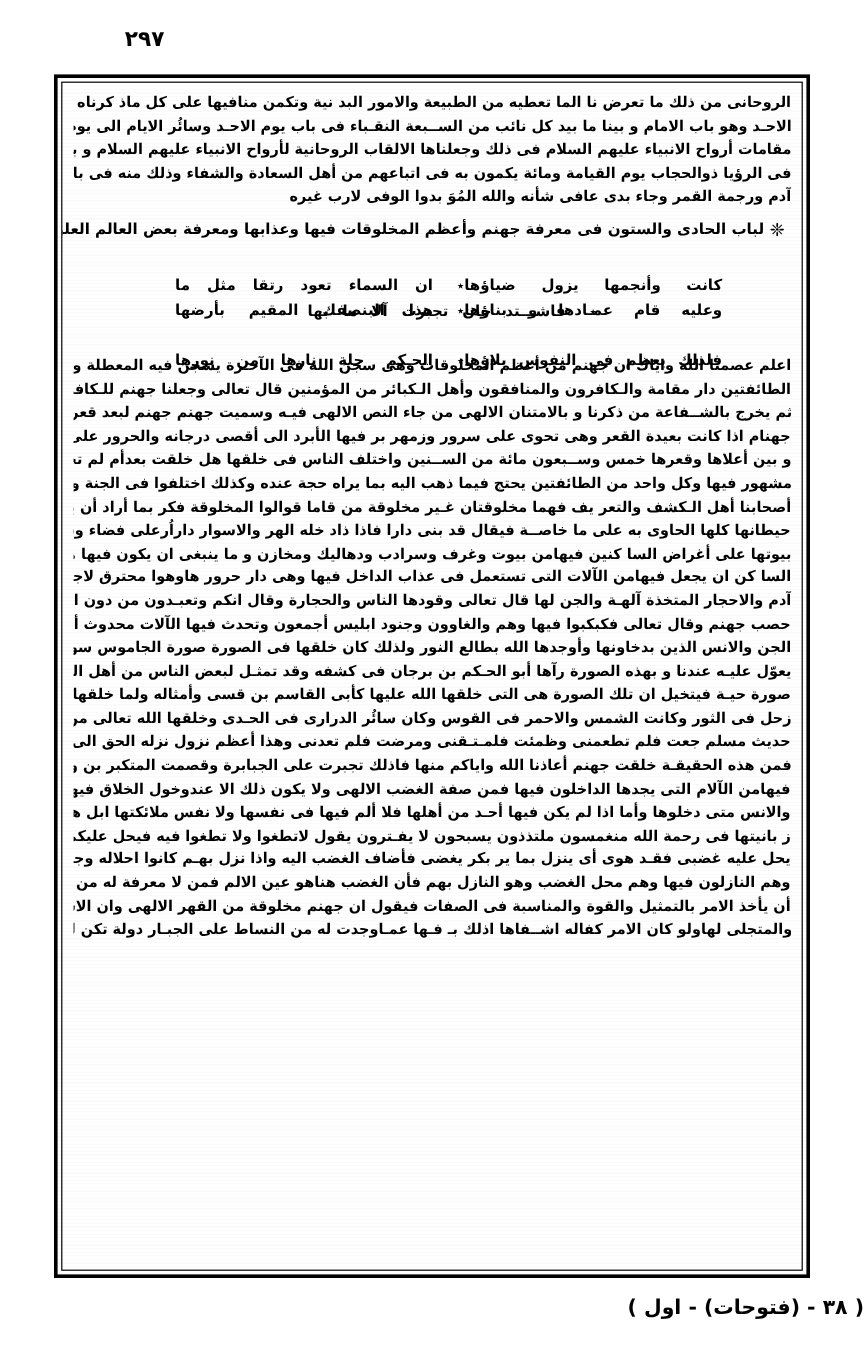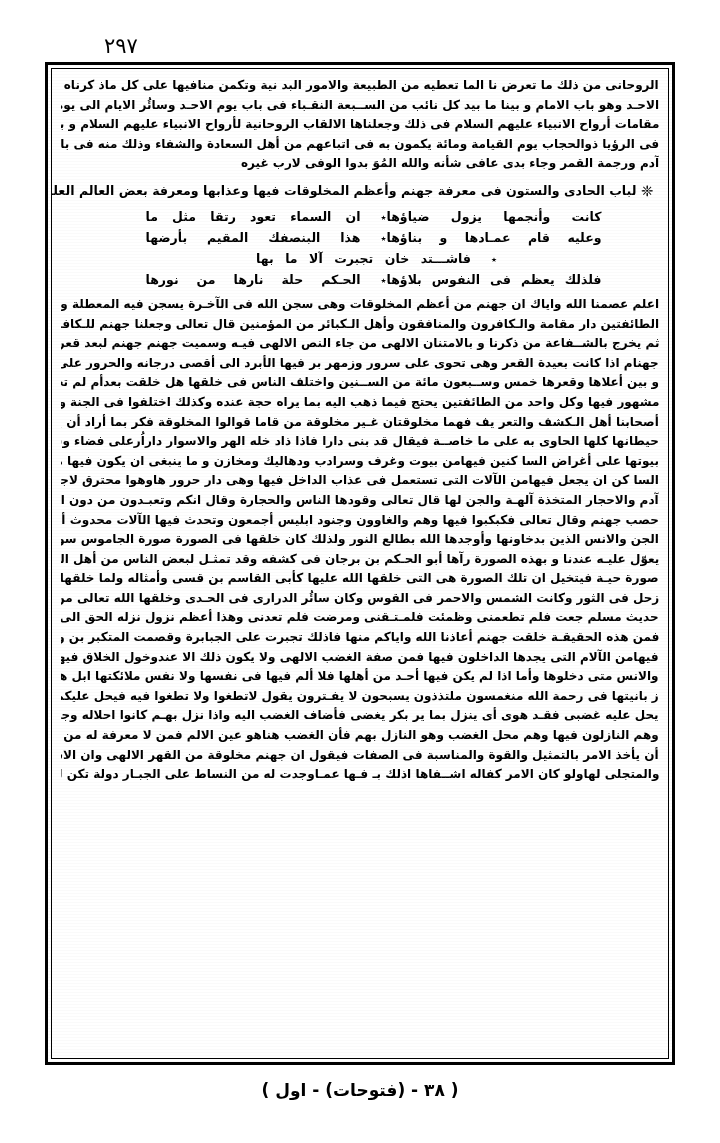--- a/index.html
+++ b/index.html
@@ -12,24 +12,24 @@
     height: 1143px;
     position: relative;
     font-family: "DejaVu Sans", "Liberation Sans", sans-serif;
     color: #000000;
     overflow: hidden;
   }
 
   
   #page-number {
     position: absolute;
-    top: 36px;
+    top: 24px;
     left: 104px;
-    font-size: 21px;
-    font-weight: 400;
+    font-size: 18px;
+    font-weight: 700;
     letter-spacing: 1px;
     line-height: 1;
     color: #000;
   }
 
   
   #frame {
     position: absolute;
     top: 62px;
     left: 45px;
@@ -117,36 +117,35 @@
     font-size: 12.5px;
     font-weight: 600;
   }
   .hemistich {
     display: inline-block;
     width: 215px;
     text-align: center;
     overflow: hidden;
   }
   .hemistich.first { text-align: left; padding-left: 6px; margin-left: 27px; }
-  .hemistich.second { text-align: right; padding-right: 6px; }
+  .hemistich.second { text-align: right; padding-right: 6px; margin-top: 20px; }
   .verse-sep {
     display: inline-block;
     width: 26px;
     text-align: center;
     font-size: 11px;
     vertical-align: 1px;
   }
 
   
   #footer {
     position: absolute;
     top: 1080px;
     left: 0;
     width: 720px;
-    text-align: center;
     direction: rtl;
     font-size: 17px;
     font-weight: 700;
     letter-spacing: 0.5px;
   }
 
   
   #grain {
     position: absolute;
     inset: 0;

